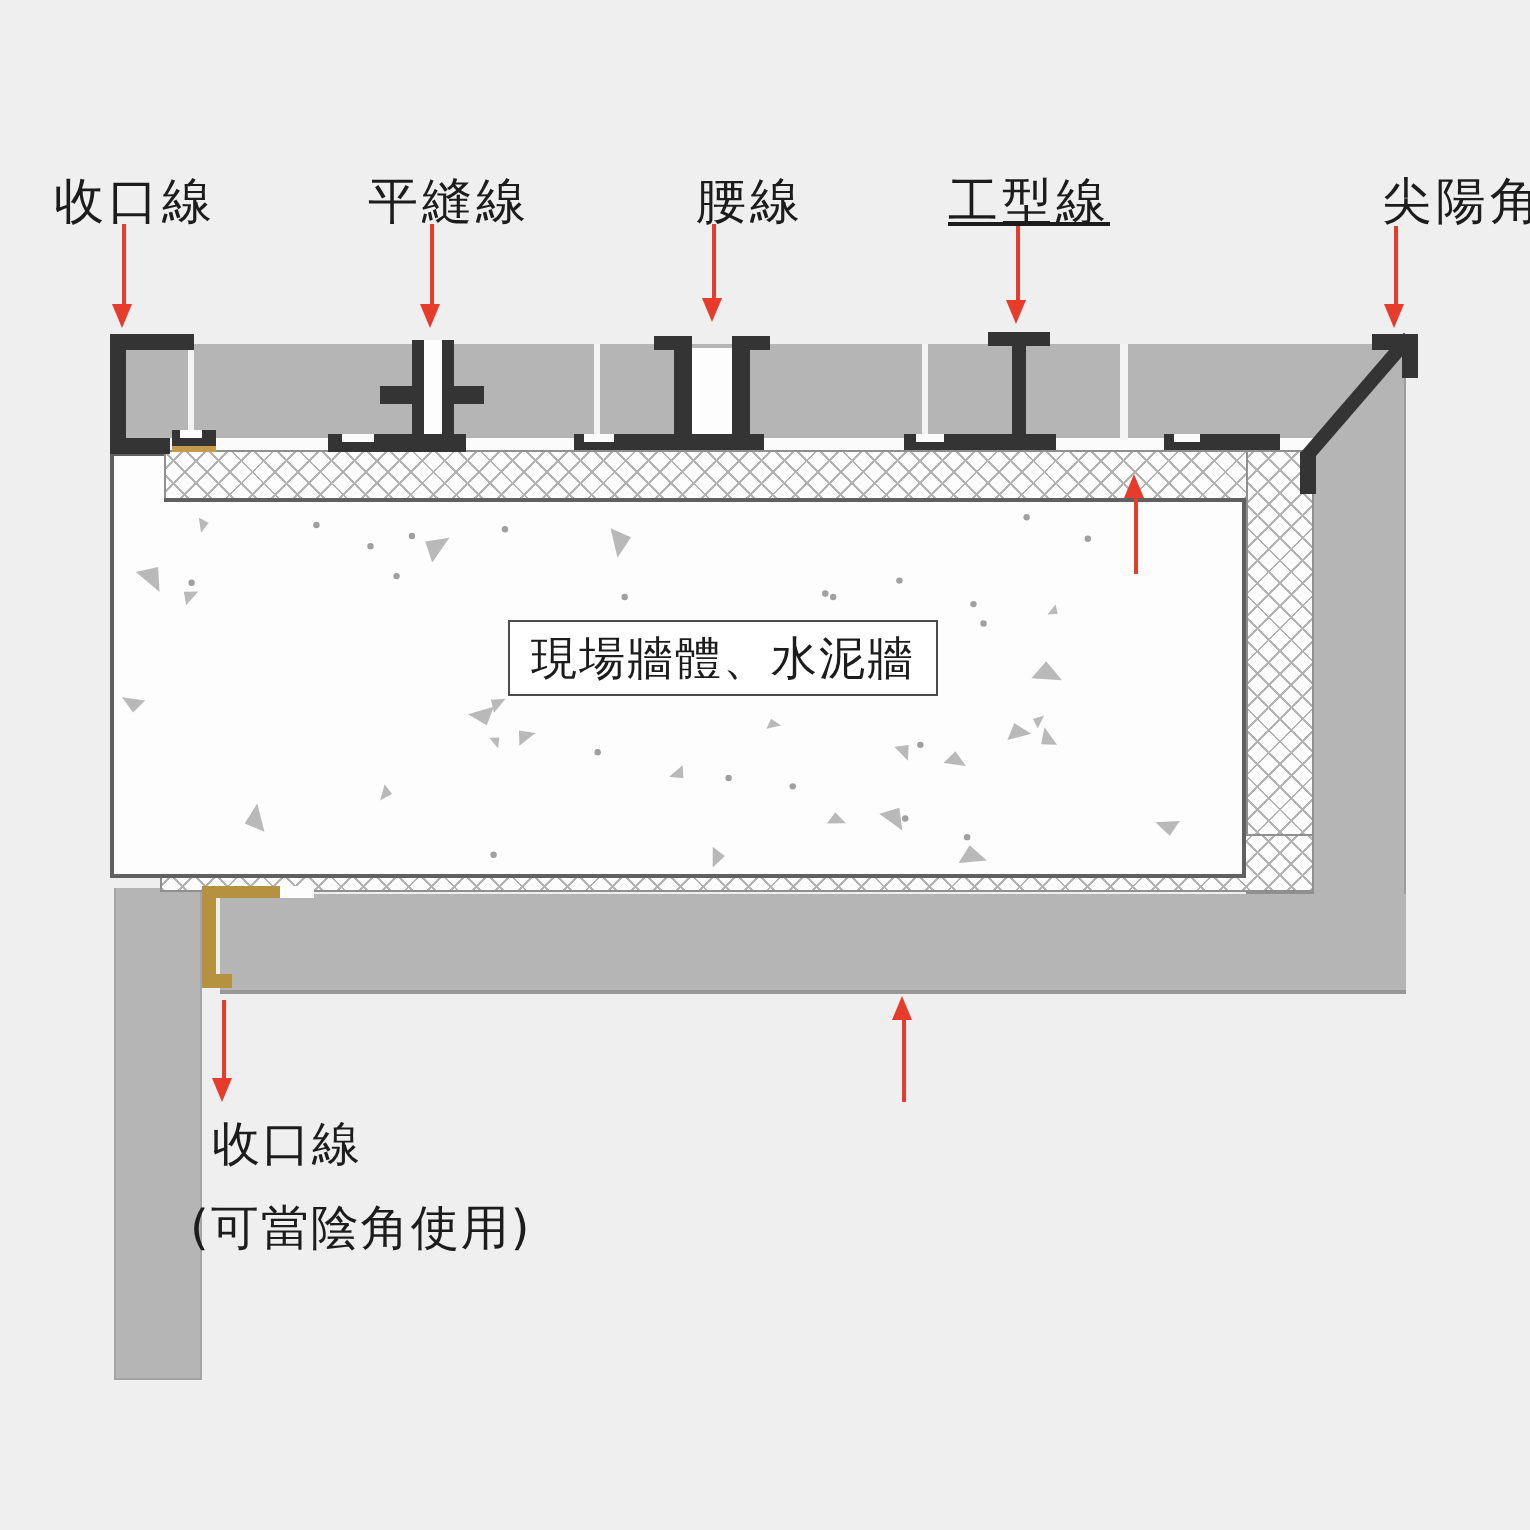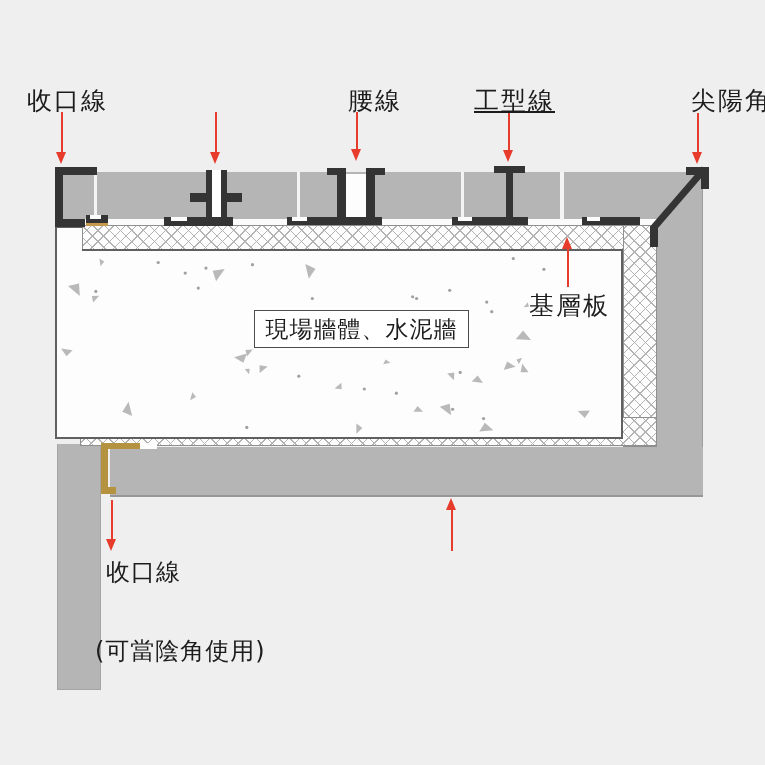--- a/index.html
+++ b/index.html
@@ -207,20 +207,20 @@
   <div>
     <div class="vline" style="left:111px;top:500px;height:41px;"></div>
     <div class="ahead down" style="left:106px;top:539px;"></div>
   </div>
   <div>
     <div class="vline" style="left:451px;top:510px;height:41px;"></div>
     <div class="ahead up" style="left:446px;top:498px;"></div>
   </div>
 
   <div class="lbl" style="left:27px;top:84px;">收口線</div>
+  <div class="lbl" style="left:184px;top:84px;">平縫線</div>
   <div class="lbl" style="left:348px;top:84px;text-align:right;">腰線</div>
   <div class="lbl" style="left:474px;top:84px;text-decoration:underline;">工型線</div>
   <div class="lbl" style="left:661px;top:84px;margin-left:30px;">尖陽角</div>
-  <div class="lbl" style="left:529px;top:289px;">基層板</div>
   <div class="lbl small" style="left:106px;top:556px;">收口線</div>
-  <div class="lbl small" style="left:95px;top:598px;margin-top:37px;">(可當陰角使用)</div>
+  <div class="lbl small" style="left:95px;top:598px;">(可當陰角使用)</div>
 
 </div>
 
 </body></html>

